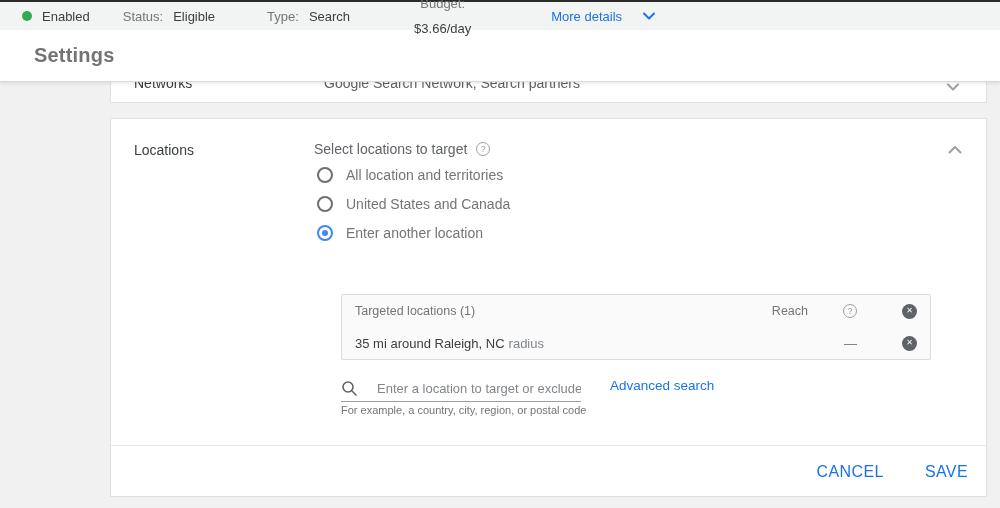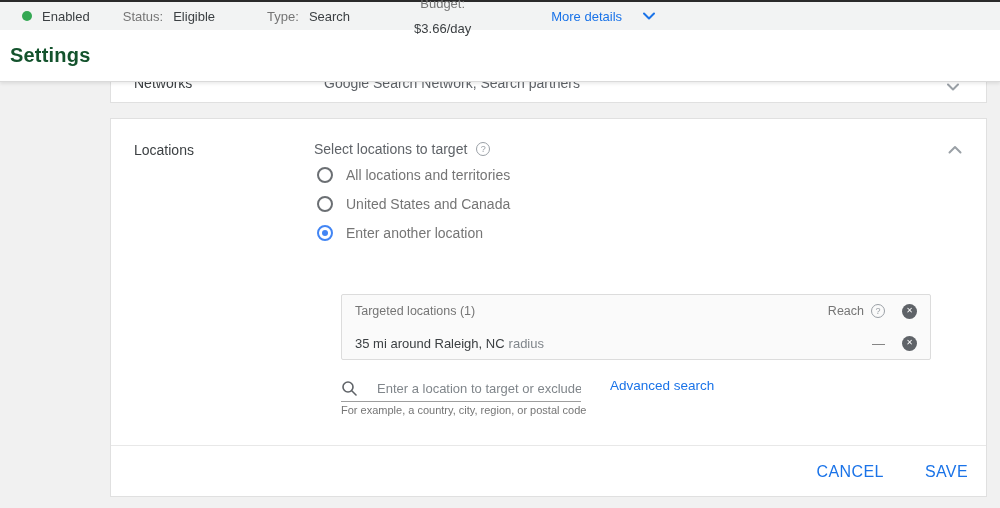--- a/index.html
+++ b/index.html
@@ -22,21 +22,21 @@
   .pair-budget{margin-left:64px;flex-direction:column;}
   .dot{width:10px;height:10px;border-radius:50%;background:var(--status-green);display:inline-block;}
   .pair-label{color:var(--text-gray);}
   .pair-value{color:var(--text-dark);}
   .more-details{margin-left:80px;display:flex;align-items:center;gap:21px;color:var(--accent-blue);cursor:pointer;}
   .chev{stroke:currentColor;stroke-width:2;fill:none;stroke-linecap:round;stroke-linejoin:round;}
 
   
   .settings-header{position:absolute;left:0;top:30px;width:1000px;height:52px;background:#fff;
     border-bottom:1px solid #dadada;box-shadow:0 2px 3px rgba(0,0,0,0.08);z-index:5;display:flex;align-items:center;}
-  .settings-header h1{font-size:20px;font-weight:700;color:#14532d;margin-left:10px;letter-spacing:0.2px;}
+  .settings-header h1{font-size:20px;font-weight:700;color:#737373;margin-left:34px;letter-spacing:0.2px;}
 
   
   .card{position:absolute;left:110px;width:877px;background:#fff;border:1px solid var(--border);}
   .networks-card{top:70px;height:33px;z-index:1;}
   .networks-card .row-label{position:absolute;left:23px;top:4px;font-size:14px;color:var(--text-dark);}
   .networks-card .row-value{position:absolute;left:213px;top:4px;font-size:14px;color:var(--icon-gray);}
   .networks-card .nw-chev{position:absolute;right:27px;top:12px;color:#9aa0a6;}
 
   .locations-card{top:118px;height:379px;z-index:1;}
   .loc-label{position:absolute;left:23px;top:23px;font-size:14px;color:var(--text-dark);}
@@ -54,21 +54,21 @@
   .radio-row.selected .radio-circle{border-color:var(--radio-blue);}
   .radio-row.selected .radio-circle::after{content:"";position:absolute;left:3px;top:3px;width:6px;height:6px;
     border-radius:50%;background:var(--radio-blue);}
   .radio-label{font-size:14px;color:var(--text-gray);}
 
   
   .loc-table{position:absolute;left:230px;top:175px;width:590px;background:var(--table-bg);
     border:1px solid #dcdcdc;border-radius:2px;}
   .loc-table .t-row{height:32px;display:flex;align-items:center;padding:0 13px;}
   .t-head-label{font-size:12.5px;color:var(--text-gray);}
-  .t-right{margin-left:auto;display:flex;align-items:center;}
+  .t-right{margin-left:auto;display:flex;align-items:center;gap:28px;}
   .reach-label{font-size:12.5px;color:var(--text-gray);margin-right:7px;}
   .xcircle{width:15px;height:15px;border-radius:50%;background:var(--icon-gray);color:#fff;display:inline-flex;
     align-items:center;justify-content:center;font-size:8px;line-height:1;margin-left:17px;cursor:pointer;flex:0 0 auute;}
   .t-loc-main{font-size:13px;color:var(--text-dark);}
   .t-loc-suffix{font-size:13px;color:var(--text-light);margin-left:4px;}
   .t-reach-val{font-size:13px;color:var(--text-gray);}
 
   
   .search-field{position:absolute;left:230px;top:256px;width:240px;height:27px;display:flex;align-items:center;
     border-bottom:1px solid #9e9e9e;gap:20px;}
@@ -136,21 +136,21 @@
       </span>
   </span>
 
   <svg class="chev collapse-chev" width="14" height="9" viewBox="0 0 14 9">
       <polyline points="1.5,7.5 7,2 12.5,7.5"></polyline>
     </svg>
 
   <div class="radio-group">
     <div class="radio-row">
       <span class="radio-circle"></span>
-      <span class="radio-label">All locations and territories</span>
+      <span class="radio-label">All location and territories</span>
     </div>
     <div class="radio-row">
       <span class="radio-circle"></span>
       <span class="radio-label">United States and Canada</span>
     </div>
     <div class="radio-row selected">
       <span class="radio-circle"></span>
       <span class="radio-label">Enter another location</span>
     </div>
   </div>

